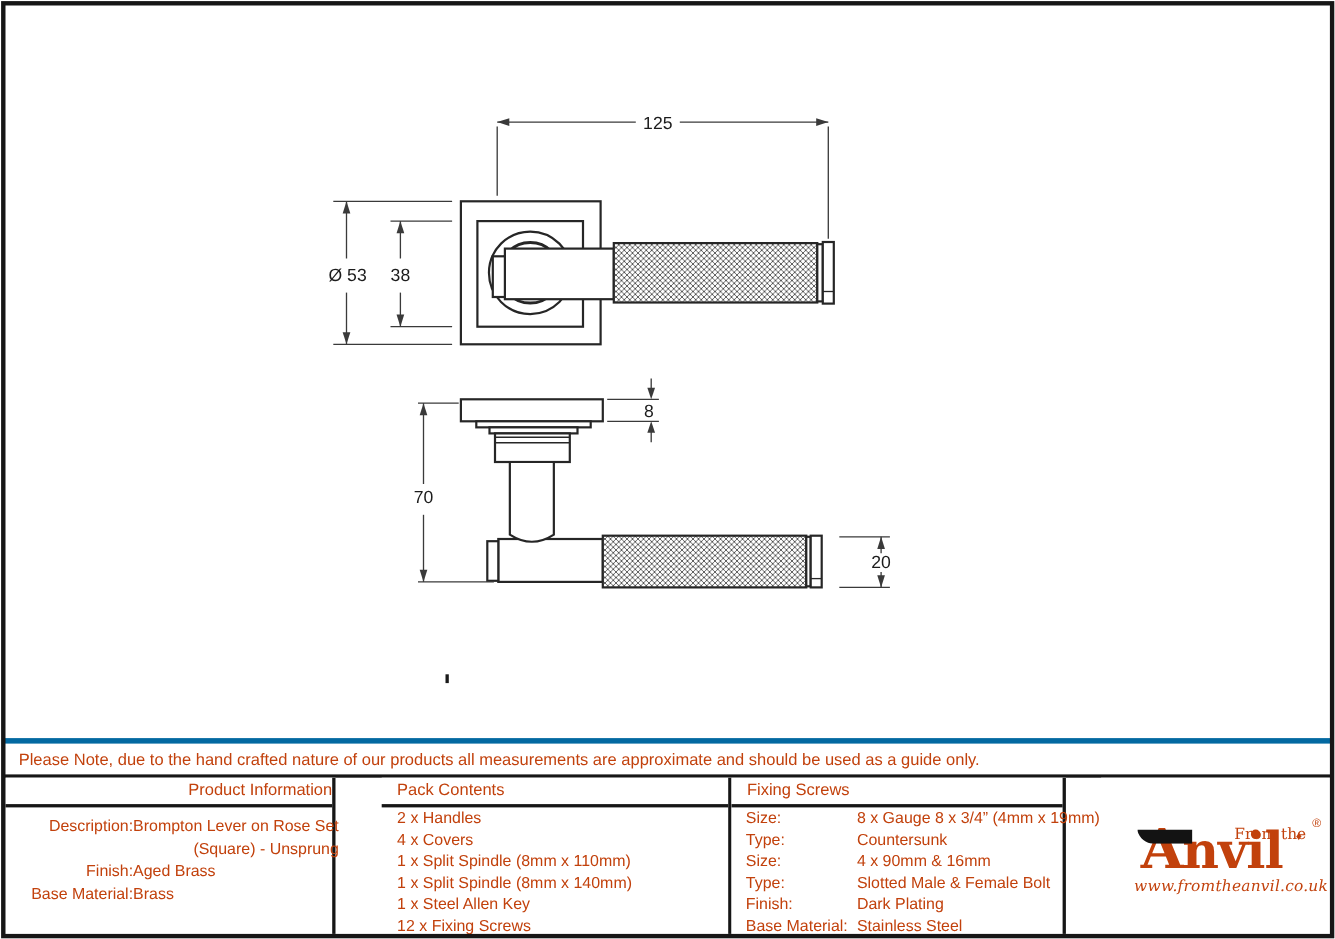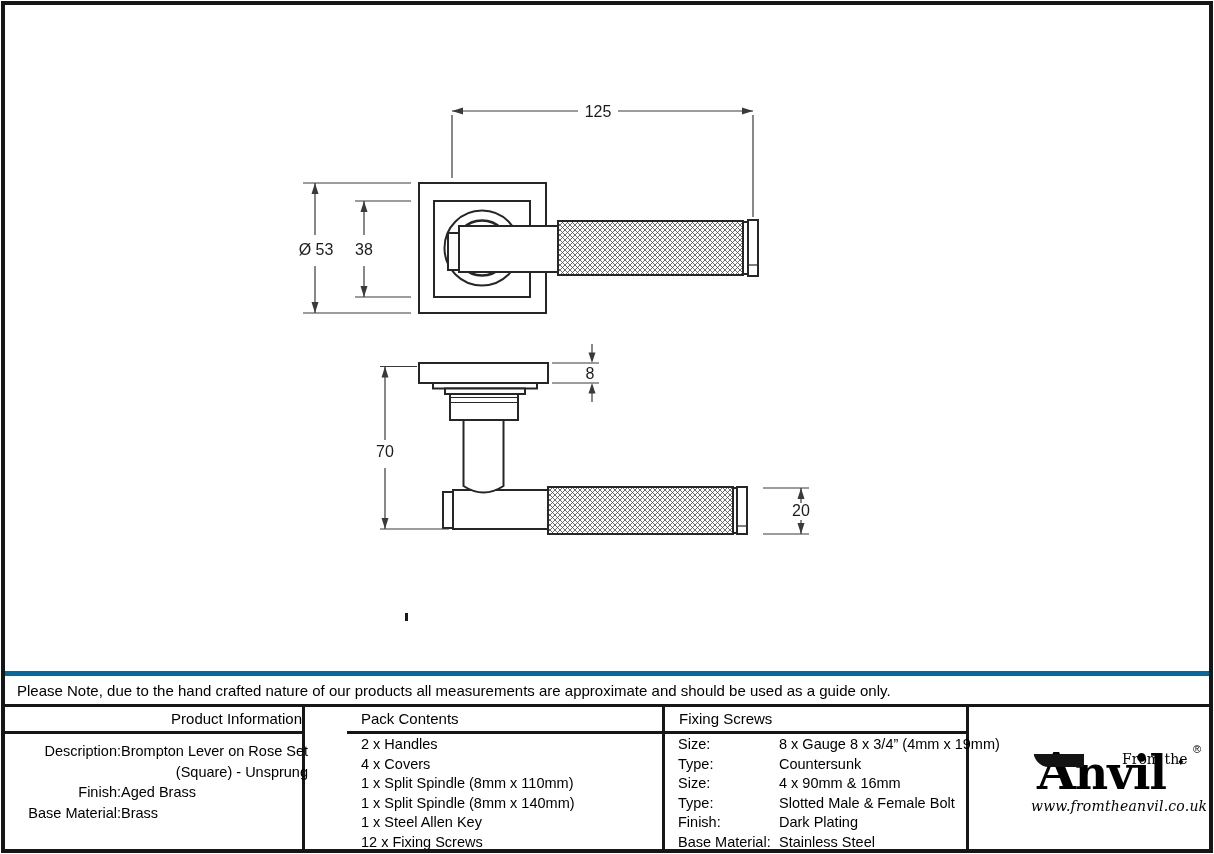--- a/index.html
+++ b/index.html
@@ -1,18 +1,18 @@
 <!DOCTYPE html>
 <html><head>
 <meta charset="utf-8">
 <style>
   html,body { margin:0; padding:0; background:#ffffff; }
   .page {
     position:relative; width:1214px; height:854px; background:#ffffff;
-    font-family:"Liberation Sans", sans-serif; color:#000000; overflow:hidden;
+    font-family:"Liberation Sans", sans-serif; color:#c2410c; overflow:hidden;
   }
   .frame { position:absolute; left:1px; top:1px; right:1px; bottom:1px;
            border:4px solid #161616; pointer-events:none; }
   .drawing-svg { position:absolute; left:0; top:0; }
   .dim-line { stroke:#3a3a3a; stroke-width:1.2; fill:none; }
   .part     { stroke:#262626; stroke-width:2; fill:#ffffff; }
   .part-thin{ stroke:#262626; stroke-width:1.2; fill:none; }
   .dim-arrow{ fill:#3a3a3a; }
   .dim-text { font:16px "Liberation Sans", sans-serif; fill:#1c1c1c; }
 

